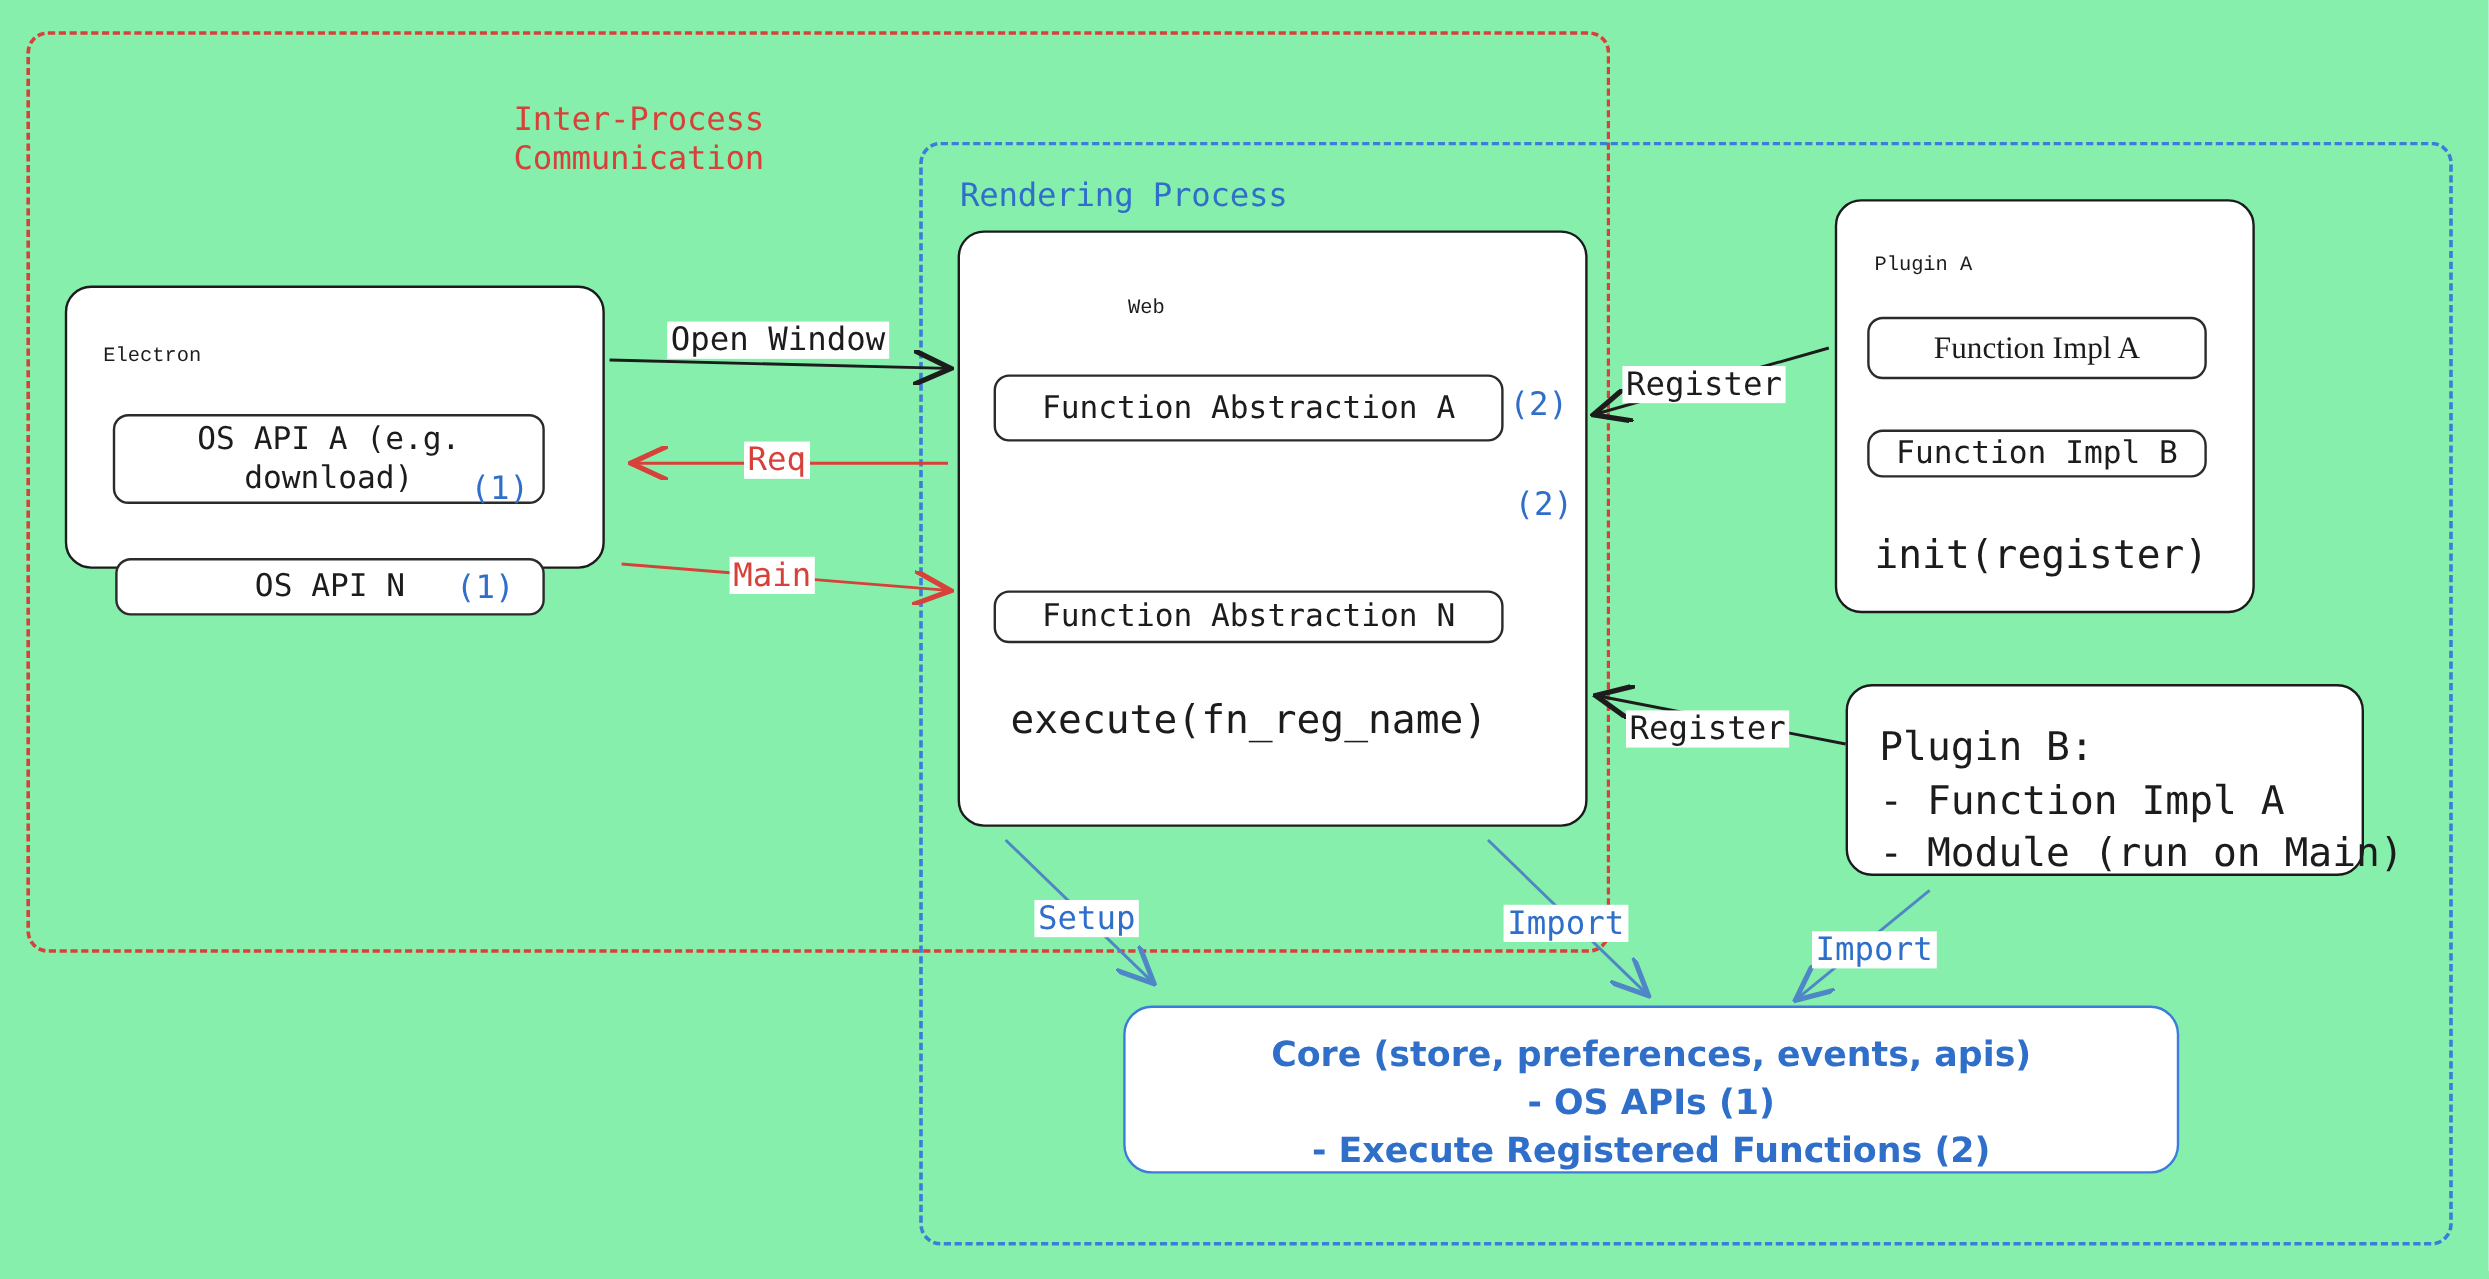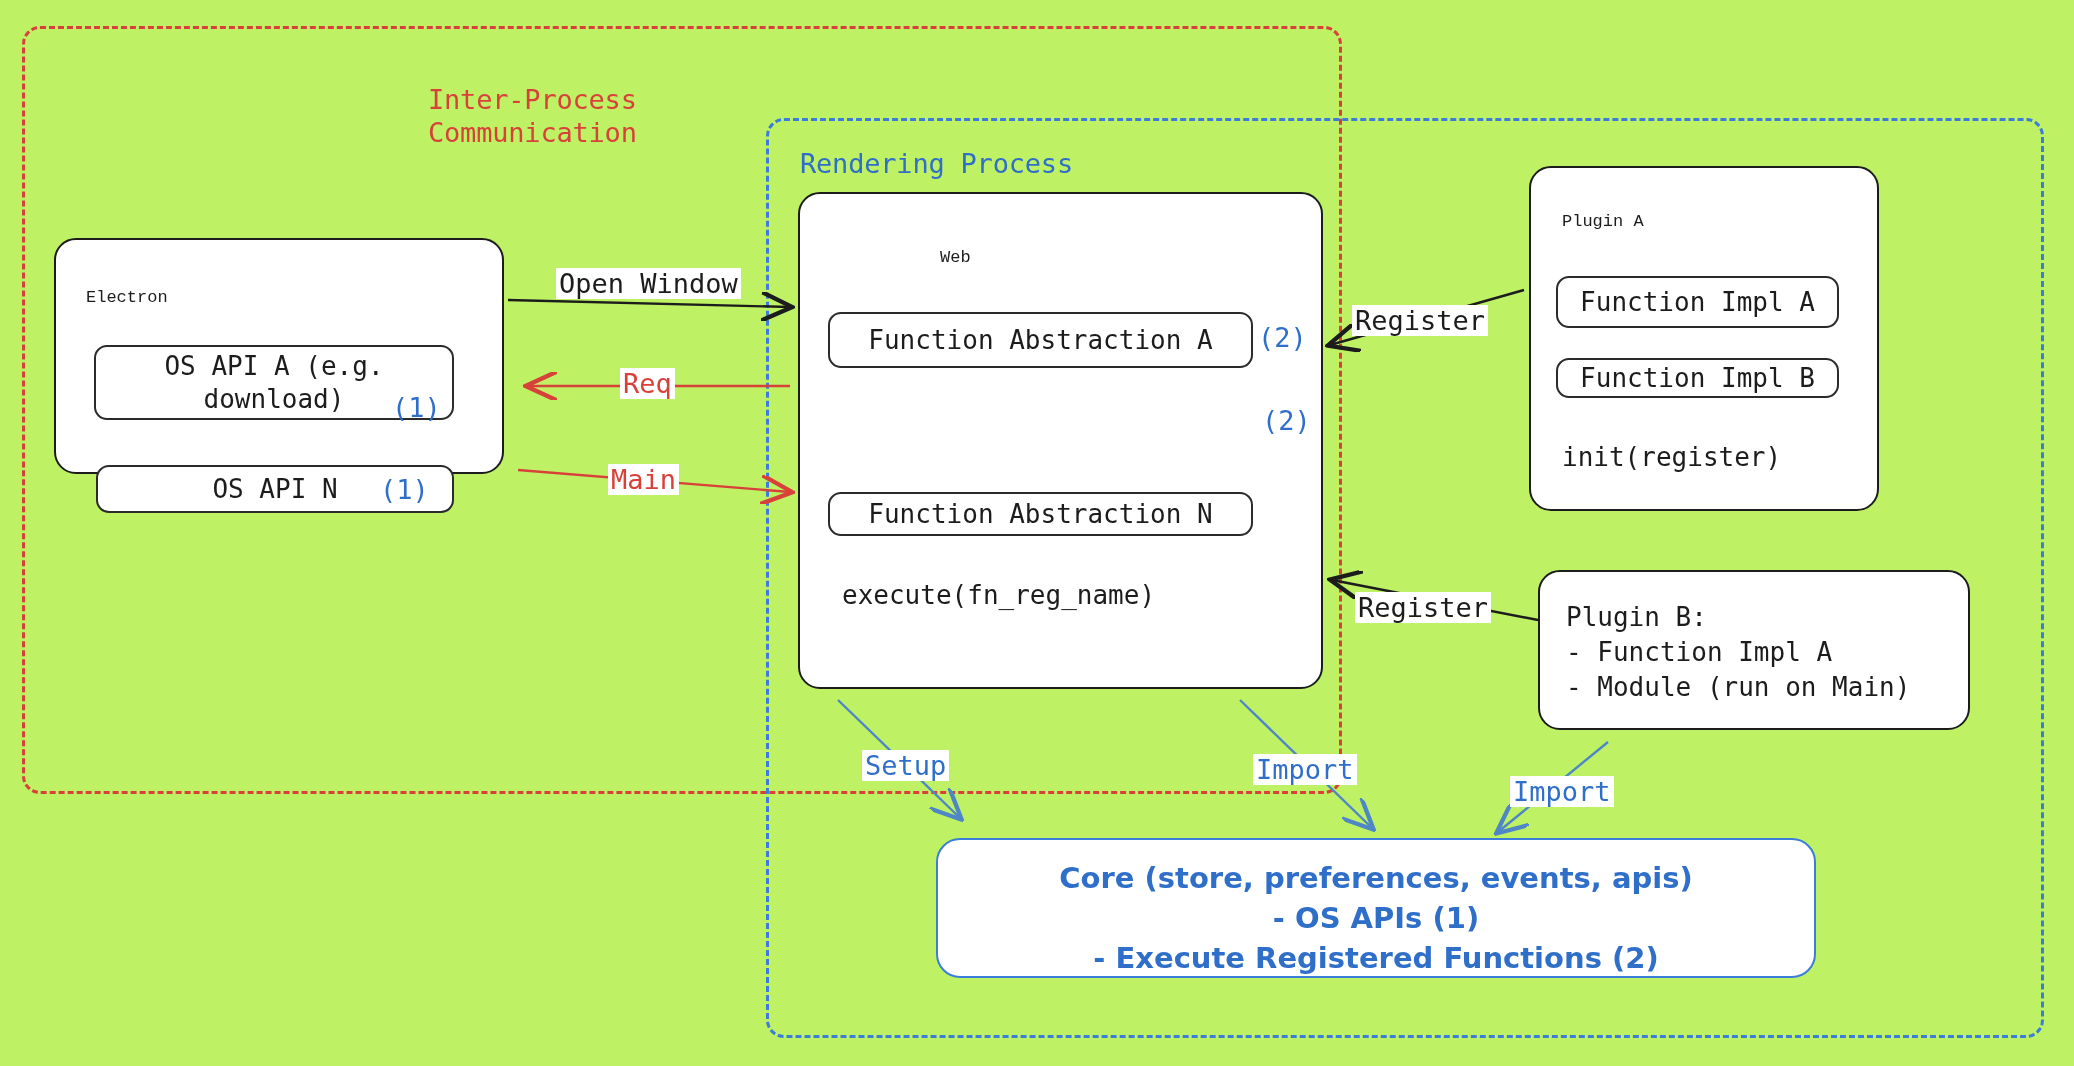--- a/index.html
+++ b/index.html
@@ -5,21 +5,21 @@
 <style>
   html, body {
     margin: 0;
     padding: 0;
     background: #ffffff;
   }
   #canvas {
     position: relative;
     width: 2074px;
     height: 1066px;
-    background: #bef264;
+    background: #86efac;
     overflow: hidden;
     font-family: "DejaVu Sans Mono", "Liberation Mono", monospace;
   }
 
   
   .group-dashed {
     position: absolute;
     box-sizing: border-box;
     border-style: dashed;
     border-width: 3px;
@@ -86,21 +86,21 @@
     padding: 2px 10px;
   }
   .marker {
     position: absolute;
     color: #2f6fc9;
     font-size: 27px;
     white-space: pre;
   }
   .plain-line {
     position: absolute;
-    font-size: 26px;
+    font-size: 33px;
     color: #1c1c1c;
     white-space: pre;
     line-height: 1.35;
   }
 
   
   #electron-box { left: 54px; top: 238px; width: 450px; height: 236px; }
   #electron-title { left: 86px; top: 288px; }
   #os-api-a {
     left: 94px; top: 345px; width: 360px; height: 75px;
@@ -114,21 +114,21 @@
   #fa-a { left: 828px; top: 312px; width: 425px; height: 56px; }
   #fa-b { left: 828px; top: 402px; width: 425px; height: 56px; }
   #fa-n { left: 828px; top: 492px; width: 425px; height: 44px; }
   #fa-a-mark { left: 1258px; top: 322px; }
   #fa-b-mark { left: 1262px; top: 405px; }
   #execute-line { left: 842px; top: 578px; }
 
   
   #plugin-a-box { left: 1529px; top: 166px; width: 350px; height: 345px; }
   #plugin-a-title { left: 1562px; top: 212px; }
-  #impl-a { left: 1556px; top: 276px; width: 283px; height: 52px; }
+  #impl-a { left: 1556px; top: 264px; width: 283px; height: 52px; font-family: Liberation Serif, serif; }
   #impl-b { left: 1556px; top: 358px; width: 283px; height: 40px; }
   #plugin-a-init { left: 1562px; top: 440px; }
 
   
   #plugin-b-box { left: 1538px; top: 570px; width: 432px; height: 160px; }
   #plugin-b-text { left: 1566px; top: 600px; }
 
   
   #core-box {
     left: 936px; top: 838px; width: 880px; height: 140px;

